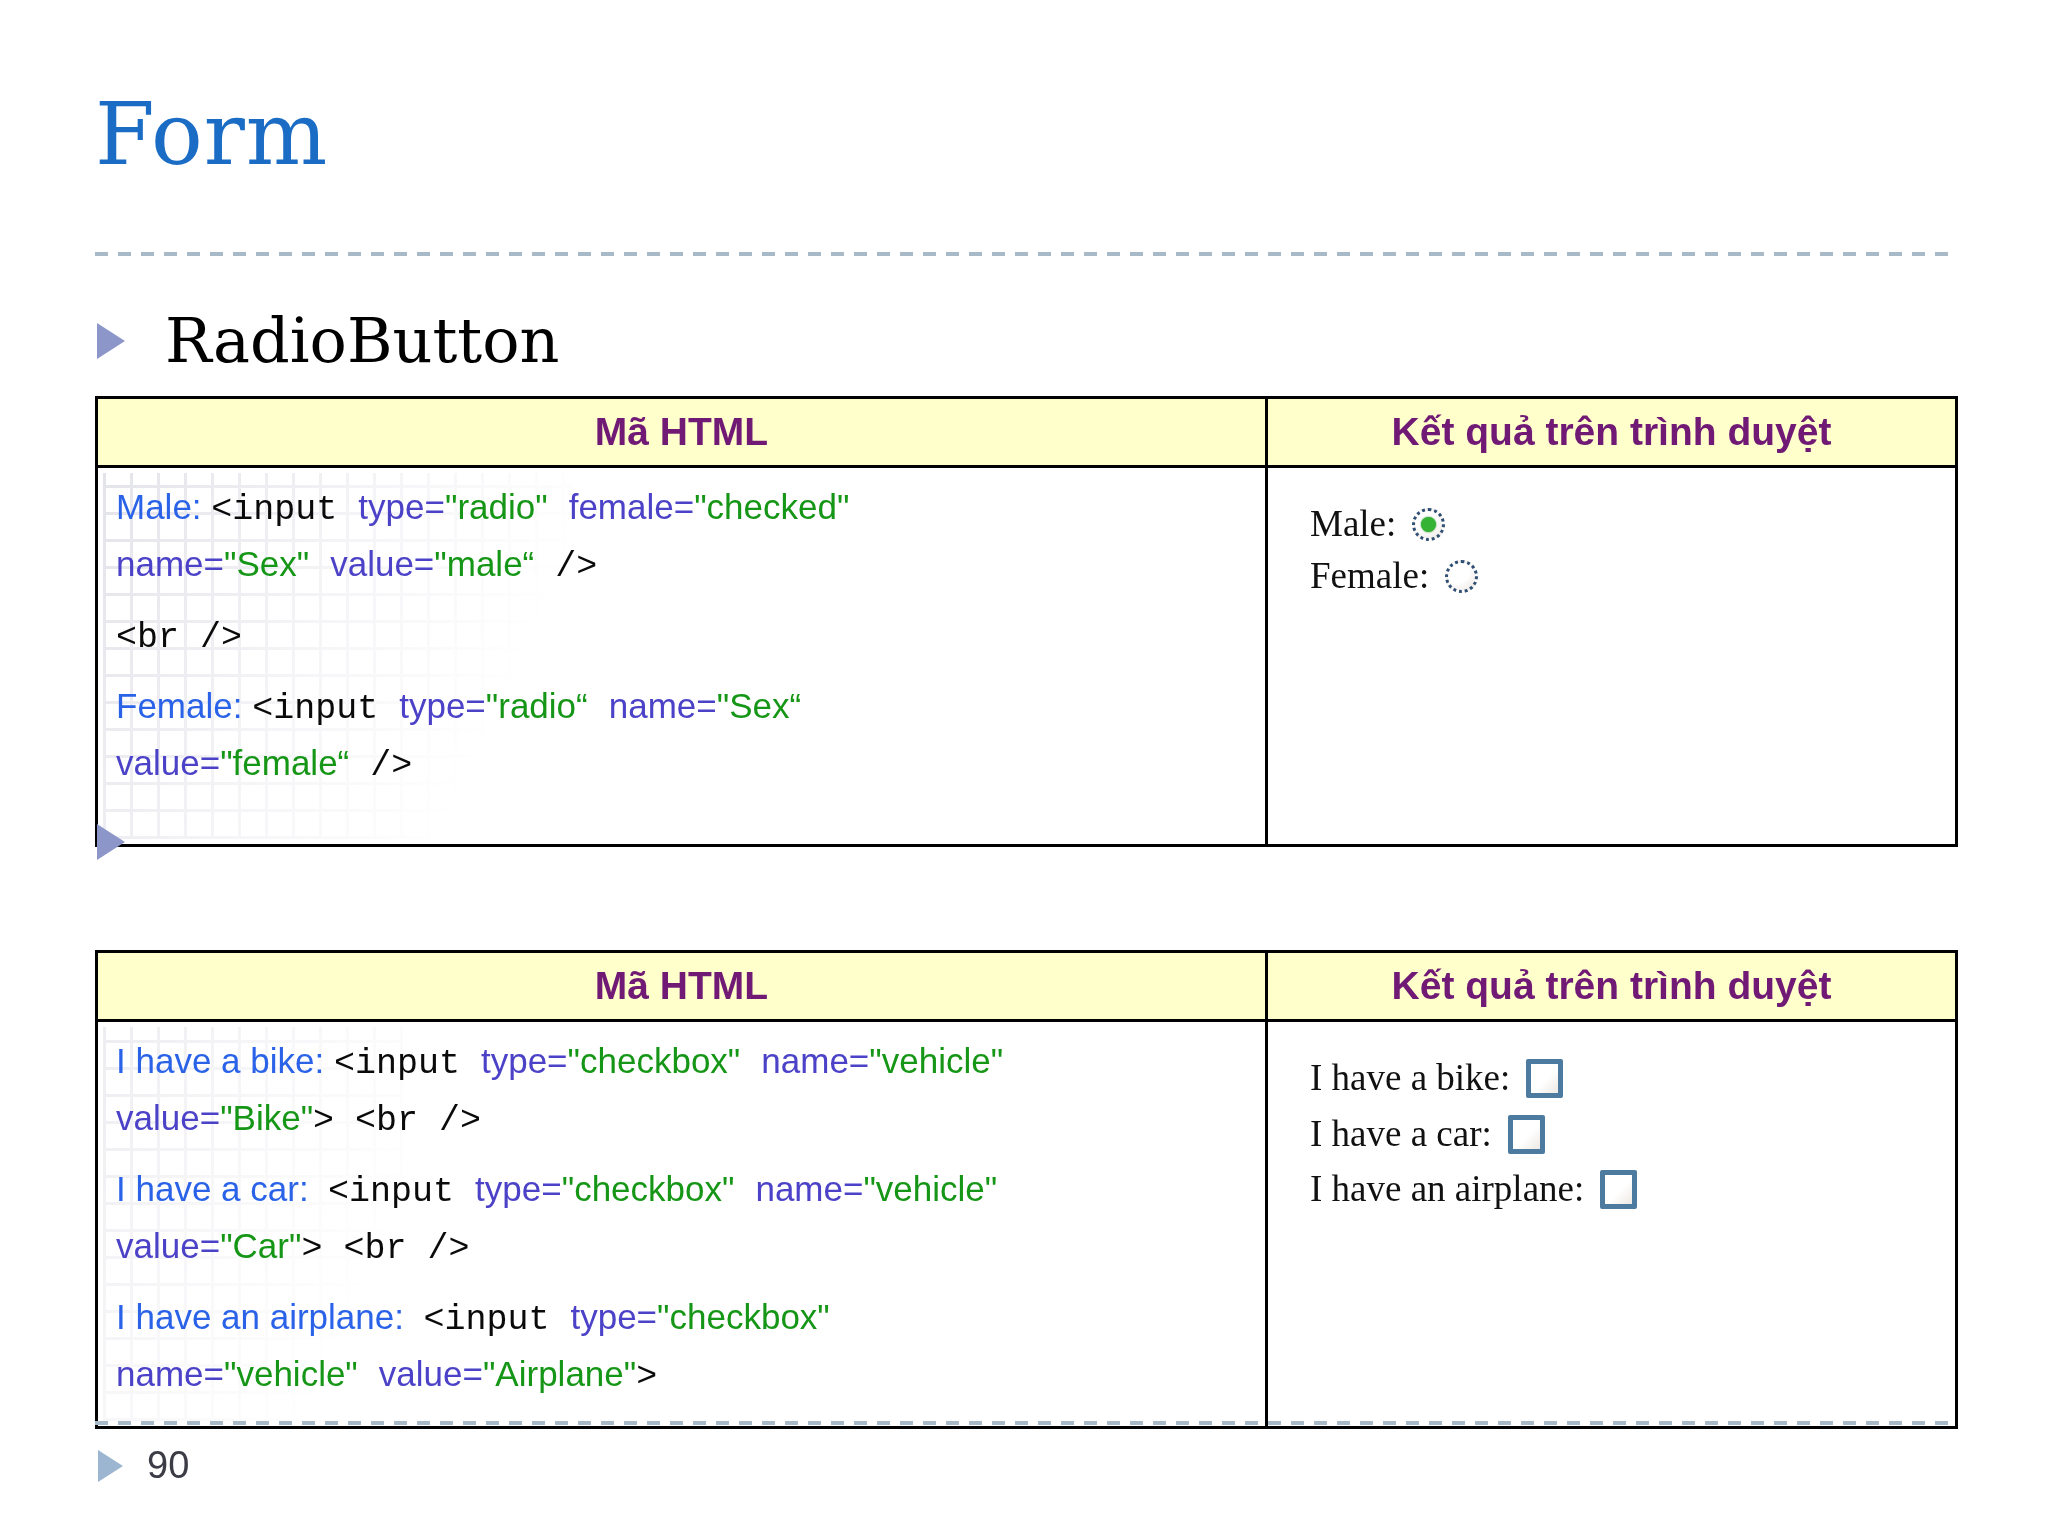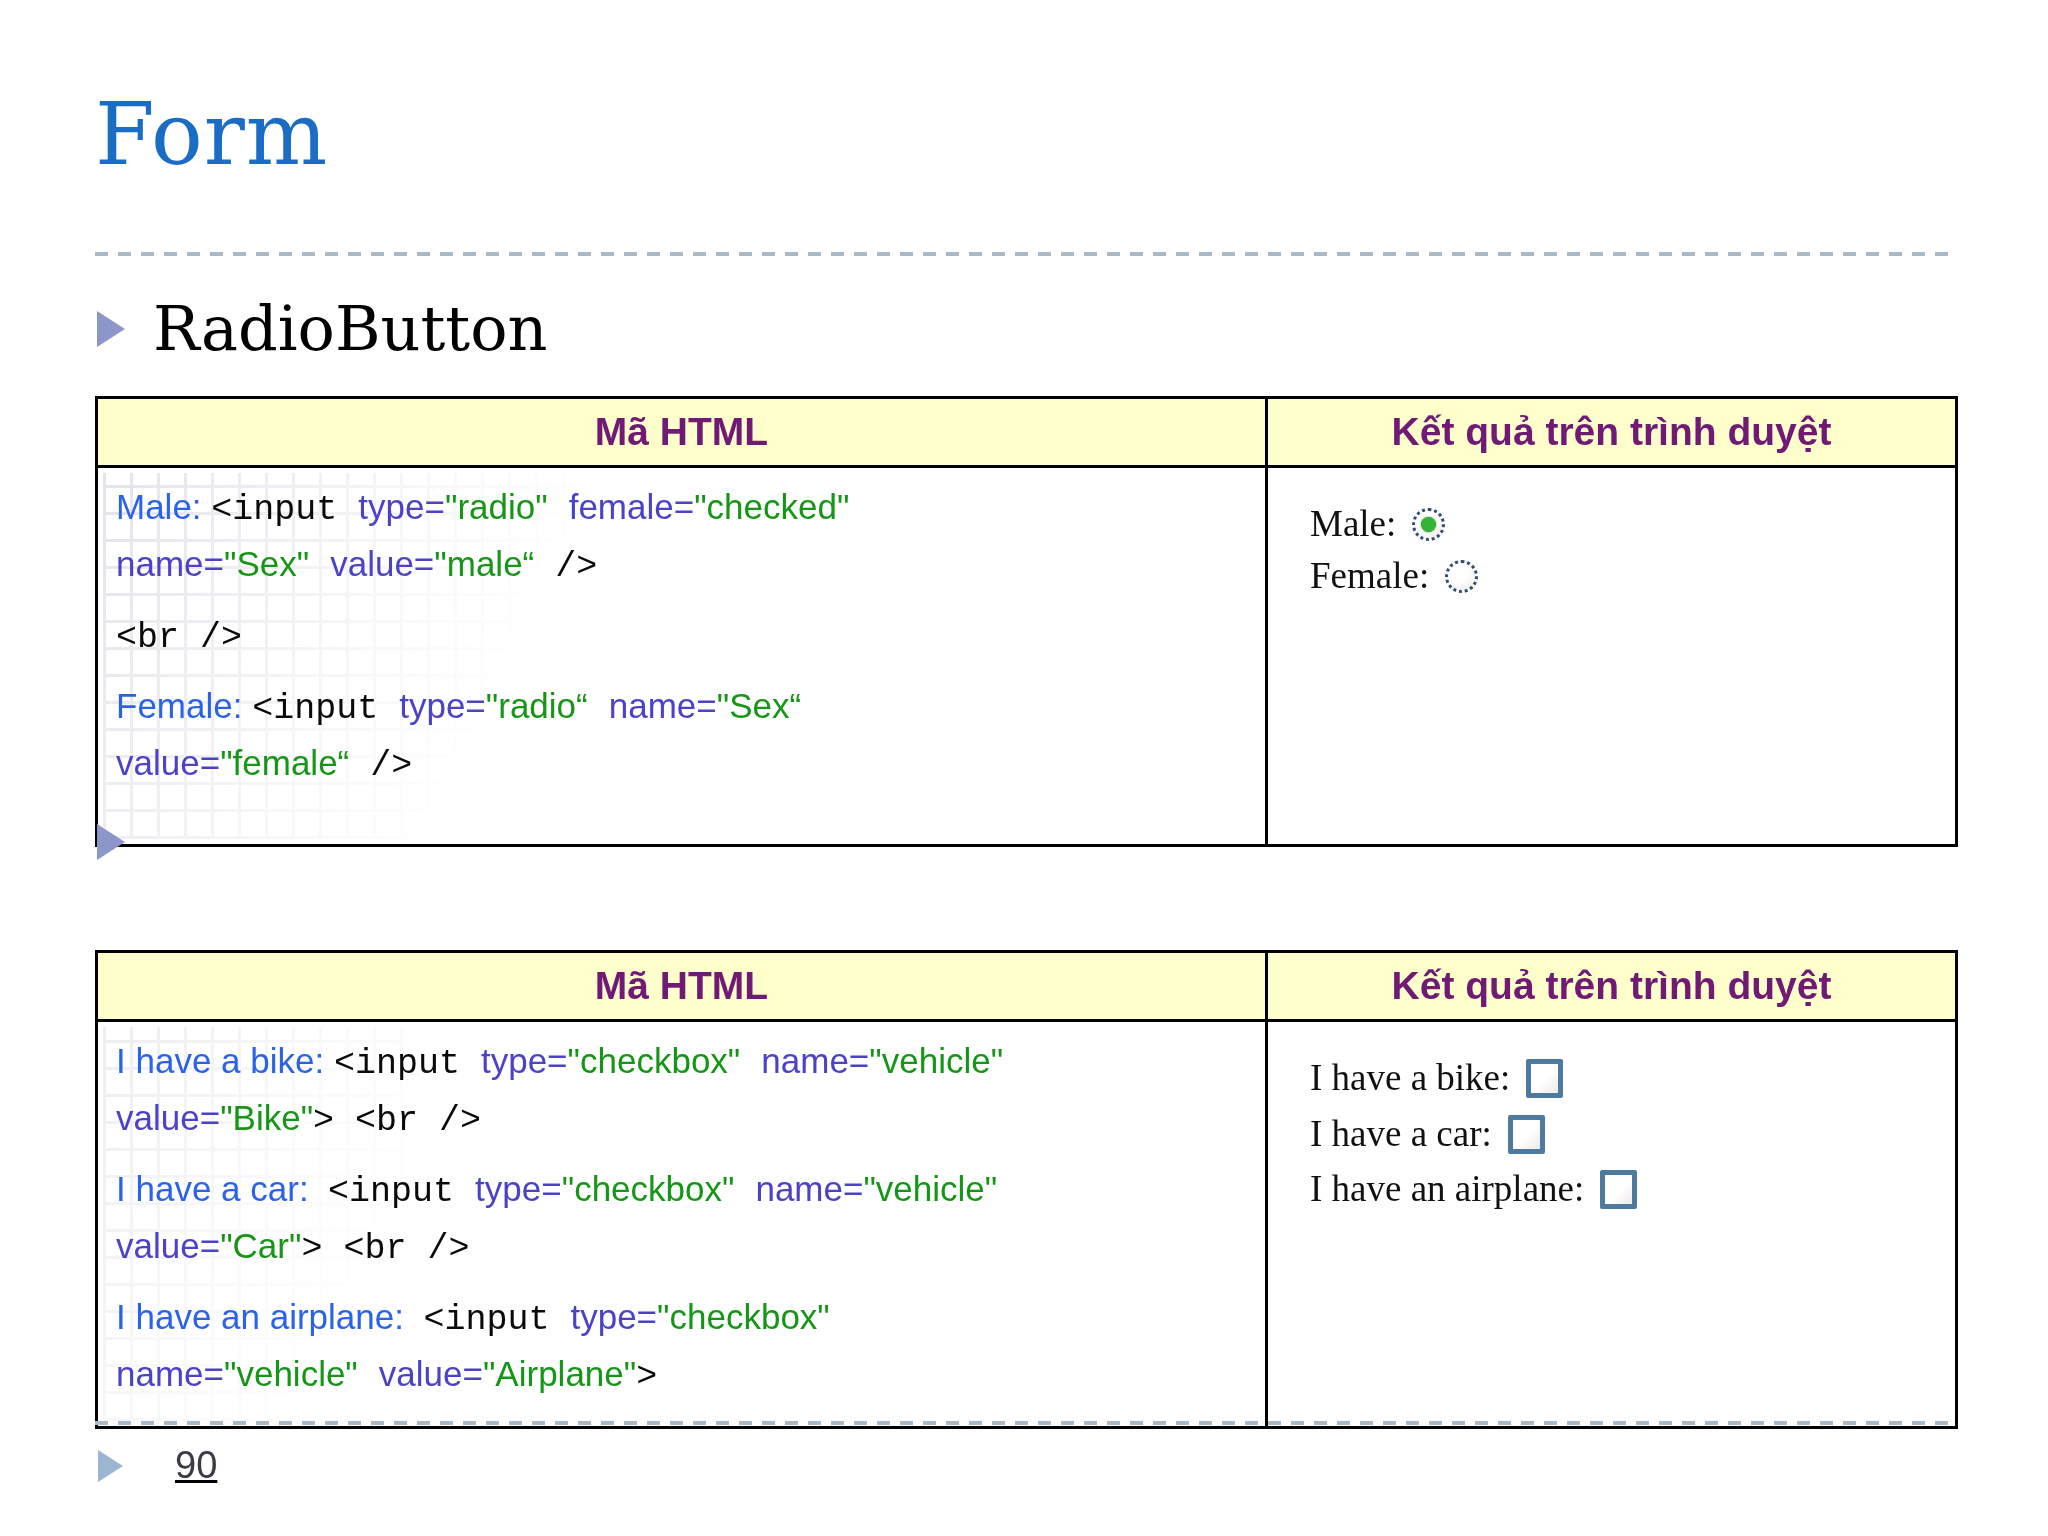--- a/index.html
+++ b/index.html
@@ -28,21 +28,21 @@
   #divider-bottom{top:1421px;}
   .section-heading{position:absolute;left:97px;display:flex;align-items:center;gap:28px;}
   #radio-heading{top:298px;}
   #checkbox-heading{top:824px;}
   .bullet-tri{
     width:0;height:0;flex:0 0 auto;
     border-left:28px solid #8C96C8;
     border-top:18px solid transparent;border-bottom:18px solid transparent;
   }
   .section-heading h2{
-    margin:0;font-family:"DejaVu Serif",serif;font-weight:400;
+    margin:12px;font-family:"DejaVu Serif",serif;font-weight:400;
     font-size:62px;color:#000;line-height:1.0;
   }
   .data-table{
     position:absolute;left:95px;width:1863px;border-collapse:collapse;background:#fff;
   }
   #radio-table{top:396px;}
   #checkbox-table{top:950px;}
   .data-table th{
     background:var(--c-header-bg);border:3px solid #000;height:64px;
     font-size:39px;font-weight:bold;color:#701a75;text-align:center;
@@ -76,21 +76,21 @@
     border:3px dotted #2E4E74;
     background:radial-gradient(circle at 35% 30%,#ffffff 45%,#EAE4DE);
     display:flex;align-items:center;justify-content:center;
   }
   .radio .dot{width:15px;height:15px;border-radius:50%;background:#35B335;box-shadow:0 0 2px #2a8f2a;}
   .checkbox{
     width:37px;height:39px;box-sizing:border-box;flex:0 0 auto;
     border:5px solid #4D7BA0;border-radius:2px;
     background:linear-gradient(135deg,#ffffff 55%,#EDE8E2);
   }
-  .footer{position:absolute;left:98px;top:1444px;display:flex;align-items:center;gap:52px;text-decoration:underline;}
+  .footer{position:absolute;left:98px;top:1444px;display:flex;align-items:center;gap:24px;}
   .footer-tri{
     width:0;height:0;
     border-left:25px solid #9CB6D2;
     border-top:16px solid transparent;border-bottom:16px solid transparent;
   }
   .page-number{font-size:38px;color:#3C3C46;font-family:"Liberation Sans",sans-serif;}
 </style>
 </head>
 <body>
 

